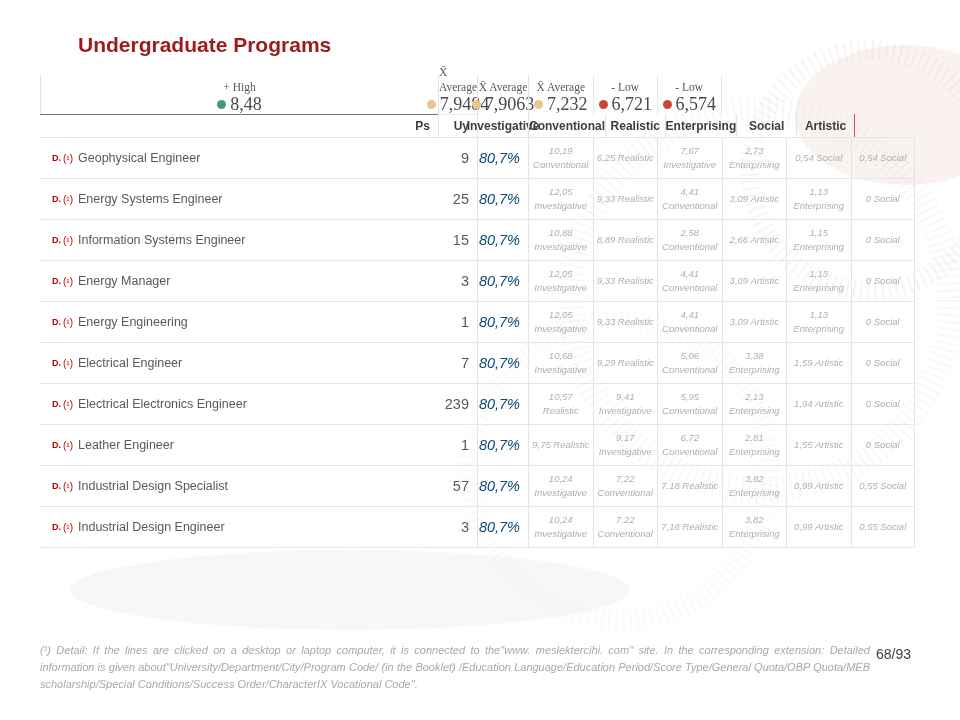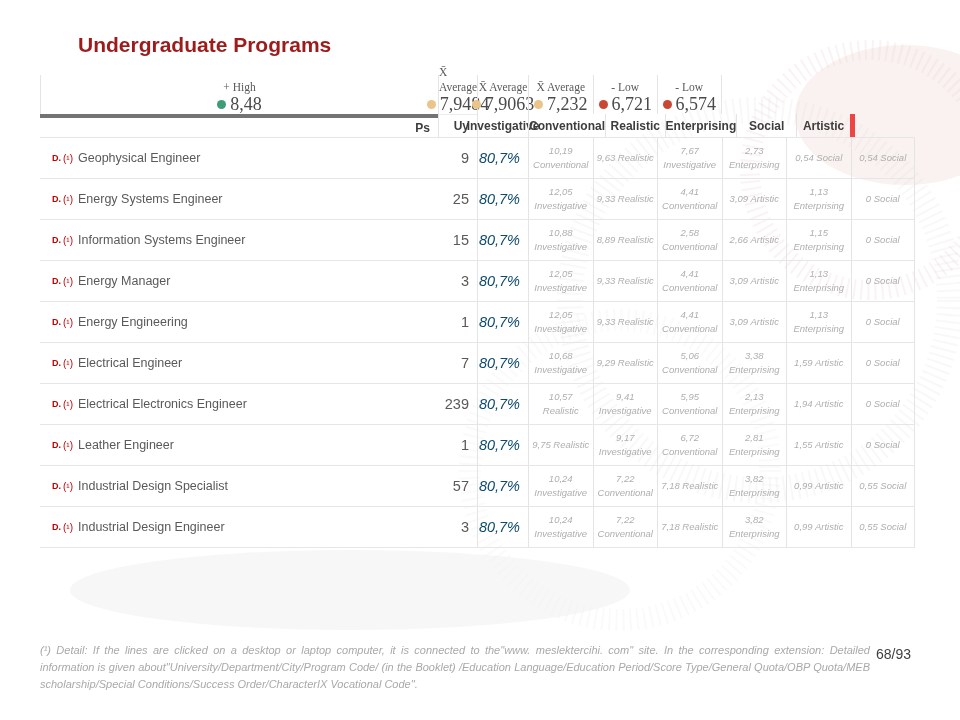--- a/index.html
+++ b/index.html
@@ -27,24 +27,24 @@
   .legend-cell:last-child{border-right:1px solid #E4E4E4;}
   .legend-level{font-size:11.5px;color:#595959;line-height:15px;}
   .legend-value{font-size:18px;color:#4a4a4a;line-height:18px;display:flex;align-items:center;gap:4px;}
   .dot{width:9px;height:9px;border-radius:50%;display:inline-block;}
   
   .labrow{height:23px;}
   .lab{
     display:flex;align-items:center;font-weight:bold;font-size:12px;color:#3D3D3D;
   }
   .lab-name{padding-left:12px;border-left:1px solid #ECECEC;border-top:1px solid #ECECEC;}
-  .lab-ps{justify-content:flex-end;padding-right:8px;border-top:4px solid #737373;}
+  .lab-ps{justify-content:flex-end;padding-right:8px;border-top:1px solid #737373;}
   .lab-uy{justify-content:flex-end;padding-right:8px;border-left:1px solid #E4E4E4;border-top:1px solid #ECECEC;}
   .lab-trait{justify-content:center;border-left:1px solid #E4E4E4;}
-  .lab-trait:last-child{border-right:5px solid #ef4444;}
+  .lab-trait:last-child{border-right:1px solid #ef4444;}
   
   .trow{height:40px;border-bottom:1px solid #E6E6E6;}
   .trow:first-child{border-top:1px solid #E6E6E6;}
   .c-name{display:flex;align-items:center;padding-left:12px;min-width:0;}
   .pfx-d{font-size:9px;font-weight:bold;color:#C00000;margin-right:2px;}
   .pfx-n{font-size:10px;color:#C00000;margin-right:5px;}
   .nm{font-size:12.5px;color:#595959;white-space:nowrap;}
   .c-ps{display:flex;align-items:center;justify-content:flex-end;padding-right:8px;
         font-size:14.5px;color:#595959;}
   .c-uy{display:flex;align-items:center;justify-content:flex-end;padding-right:8px;
@@ -140,21 +140,21 @@
     <div id="rows-wrap">
         <div class="trow">
           <div class="c-name">
             <span class="pfx-d">D.</span>
             <span class="pfx-n">(¹)</span>
             <span class="nm">Geophysical Engineer</span>
           </div>
           <div class="c-ps">9</div>
           <div class="c-uy">80,7%</div>
           <div class="c-val">10,19 Conventional</div>
-          <div class="c-val">9,63 Realistic</div>
+          <div class="c-val">6,25 Realistic</div>
           <div class="c-val">7,67 Investigative</div>
           <div class="c-val">2,73 Enterprising</div>
           <div class="c-val">0,54 Social</div>
           <div class="c-val">0,54 Social</div>
         </div>
         <div class="trow">
           <div class="c-name">
             <span class="pfx-d">D.</span>
             <span class="pfx-n">(¹)</span>
             <span class="nm">Energy Systems Engineer</span>

